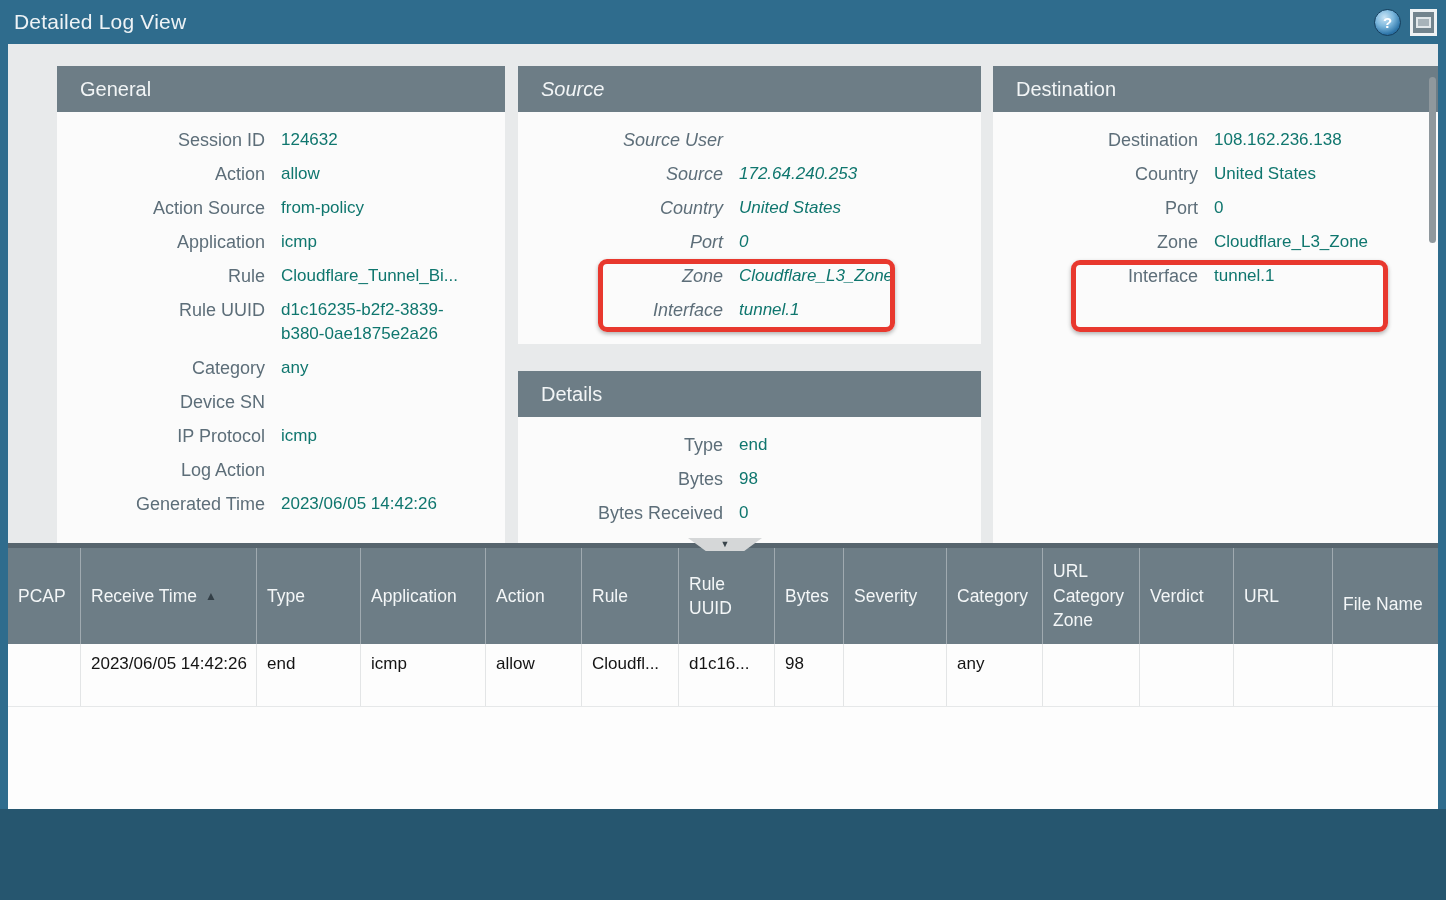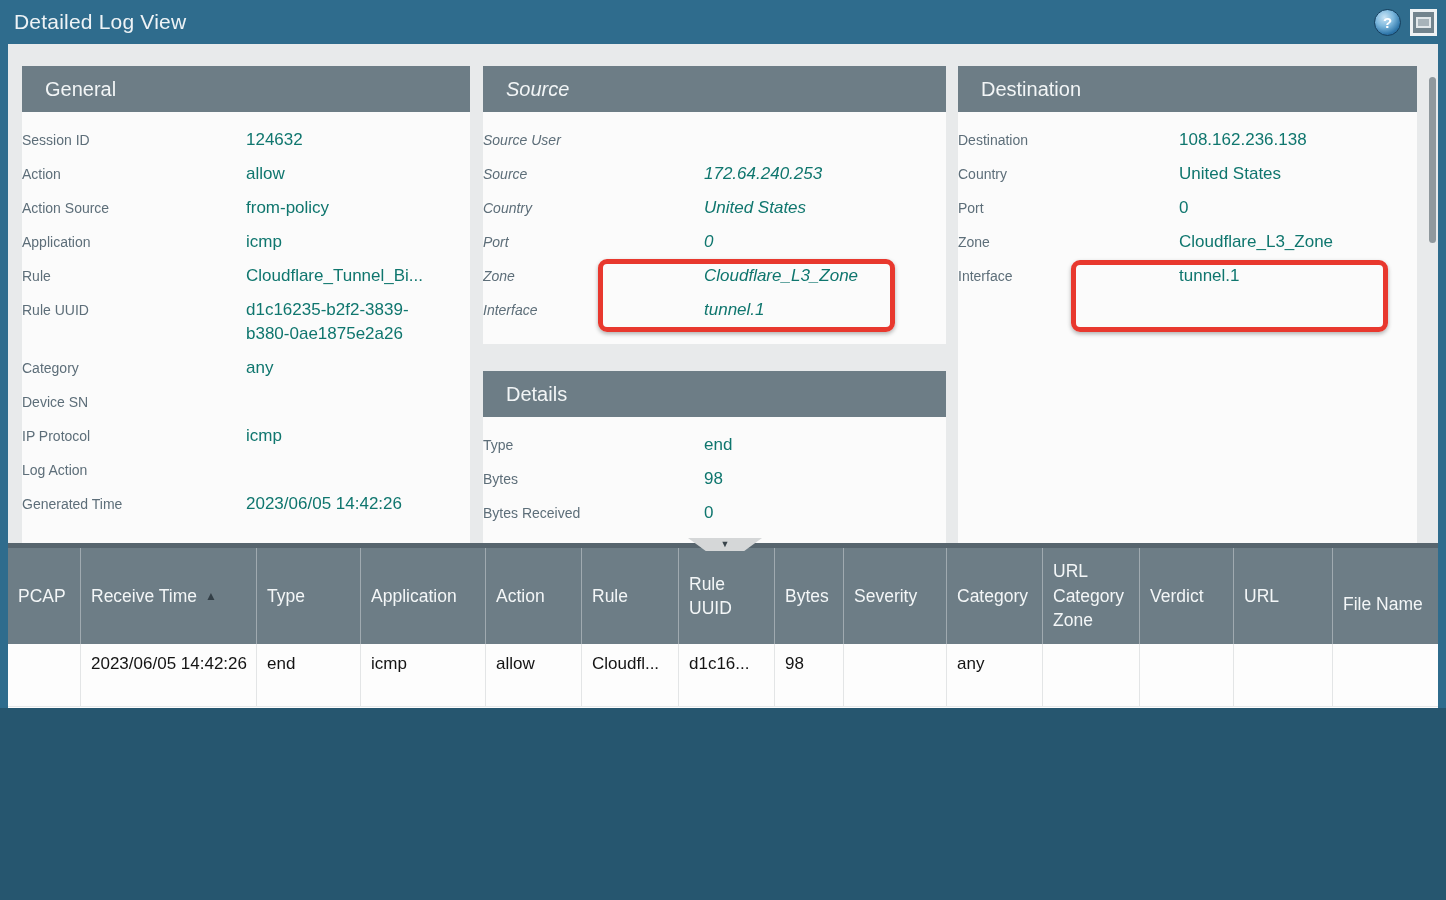--- a/index.html
+++ b/index.html
@@ -1,38 +1,38 @@
 <!DOCTYPE html>
 <html><head>
 <meta charset="utf-8">
 <style>
   html,body{margin:0;padding:0;}
   body{font-family:"Liberation Sans", sans-serif; background:#26566f;}
   *{box-sizing:border-box;}
 
-  .dialog{position:relative;width:1446px;height:708px;background:#2f6c8d;overflow:hidden;}
+  .dialog{position:relative;width:1446px;height:809px;background:#2f6c8d;overflow:hidden;}
 
   
   .titlebar{position:absolute;left:0;top:0;width:100%;height:44px;display:flex;align-items:center;padding:0 9px 0 14px;}
   .titlebar .title{color:#eef3f6;font-size:21px;letter-spacing:.2px;}
   .titlebar-icons{margin-left:auto;display:flex;align-items:center;gap:9px;}
   .help-icon{width:27px;height:27px;border-radius:50%;border:1px solid #16405f;
     background:radial-gradient(circle at 38% 30%, #c9e4f5 0%, #7db8dd 38%, #2c74a8 72%, #1d5680 100%);
     display:flex;align-items:center;justify-content:center;cursor:pointer;}
   .help-icon span{color:#fff;font-weight:bold;font-size:15px;line-height:1;}
   .window-icon{width:27px;height:27px;border:3px solid #eef2f4;background:#72848e;display:flex;align-items:center;justify-content:center;cursor:pointer;}
   .window-icon .inner{width:15px;height:11px;border:2px solid #e2e8eb;background:#a7b3ba;}
 
   
   .content{position:absolute;left:8px;top:44px;width:1430px;height:781px;background:#e8eaeb;overflow:hidden;}
-  .panel{position:absolute;background:#fbfbfb;overflow:hidden;}
+  .panel{position:absolute;background:#fbfbfb;overflow:hidden;margin-left:35px;}
   .panel-header{height:46px;background:#6d7d86;color:#f2f5f6;font-size:20px;display:flex;align-items:center;padding-left:23px;}
   .panel-body{padding-top:16px;}
   .frow{display:flex;line-height:24px;margin-bottom:10px;}
-  .flabel{flex:none;color:#5d6e79;font-size:14px;margin-right:16px;}
+  .flabel{flex:none;text-align:right;color:#5d6e79;font-size:18px;margin-right:16px;}
   .fvalue{flex:1;color:#0f766e;font-size:17px;word-break:break-word;padding-right:18px;}
   .panel-general{left:14px;top:22px;width:448px;height:478px;}
   .panel-general .flabel{width:208px;}
   .panel-source{left:475px;top:22px;width:463px;height:278px;font-style:italic;}
   .panel-source .flabel,.panel-details .flabel{width:205px;}
   .panel-details{left:475px;top:327px;width:463px;height:172px;}
   .panel-destination{left:950px;top:22px;width:459px;height:477px;}
   .panel-destination .flabel{width:205px;}
 
   .hl-box{position:absolute;border:5px solid #e8382e;border-radius:9px;box-shadow:0 2px 4px rgba(0,0,0,.3);pointer-events:none;}

